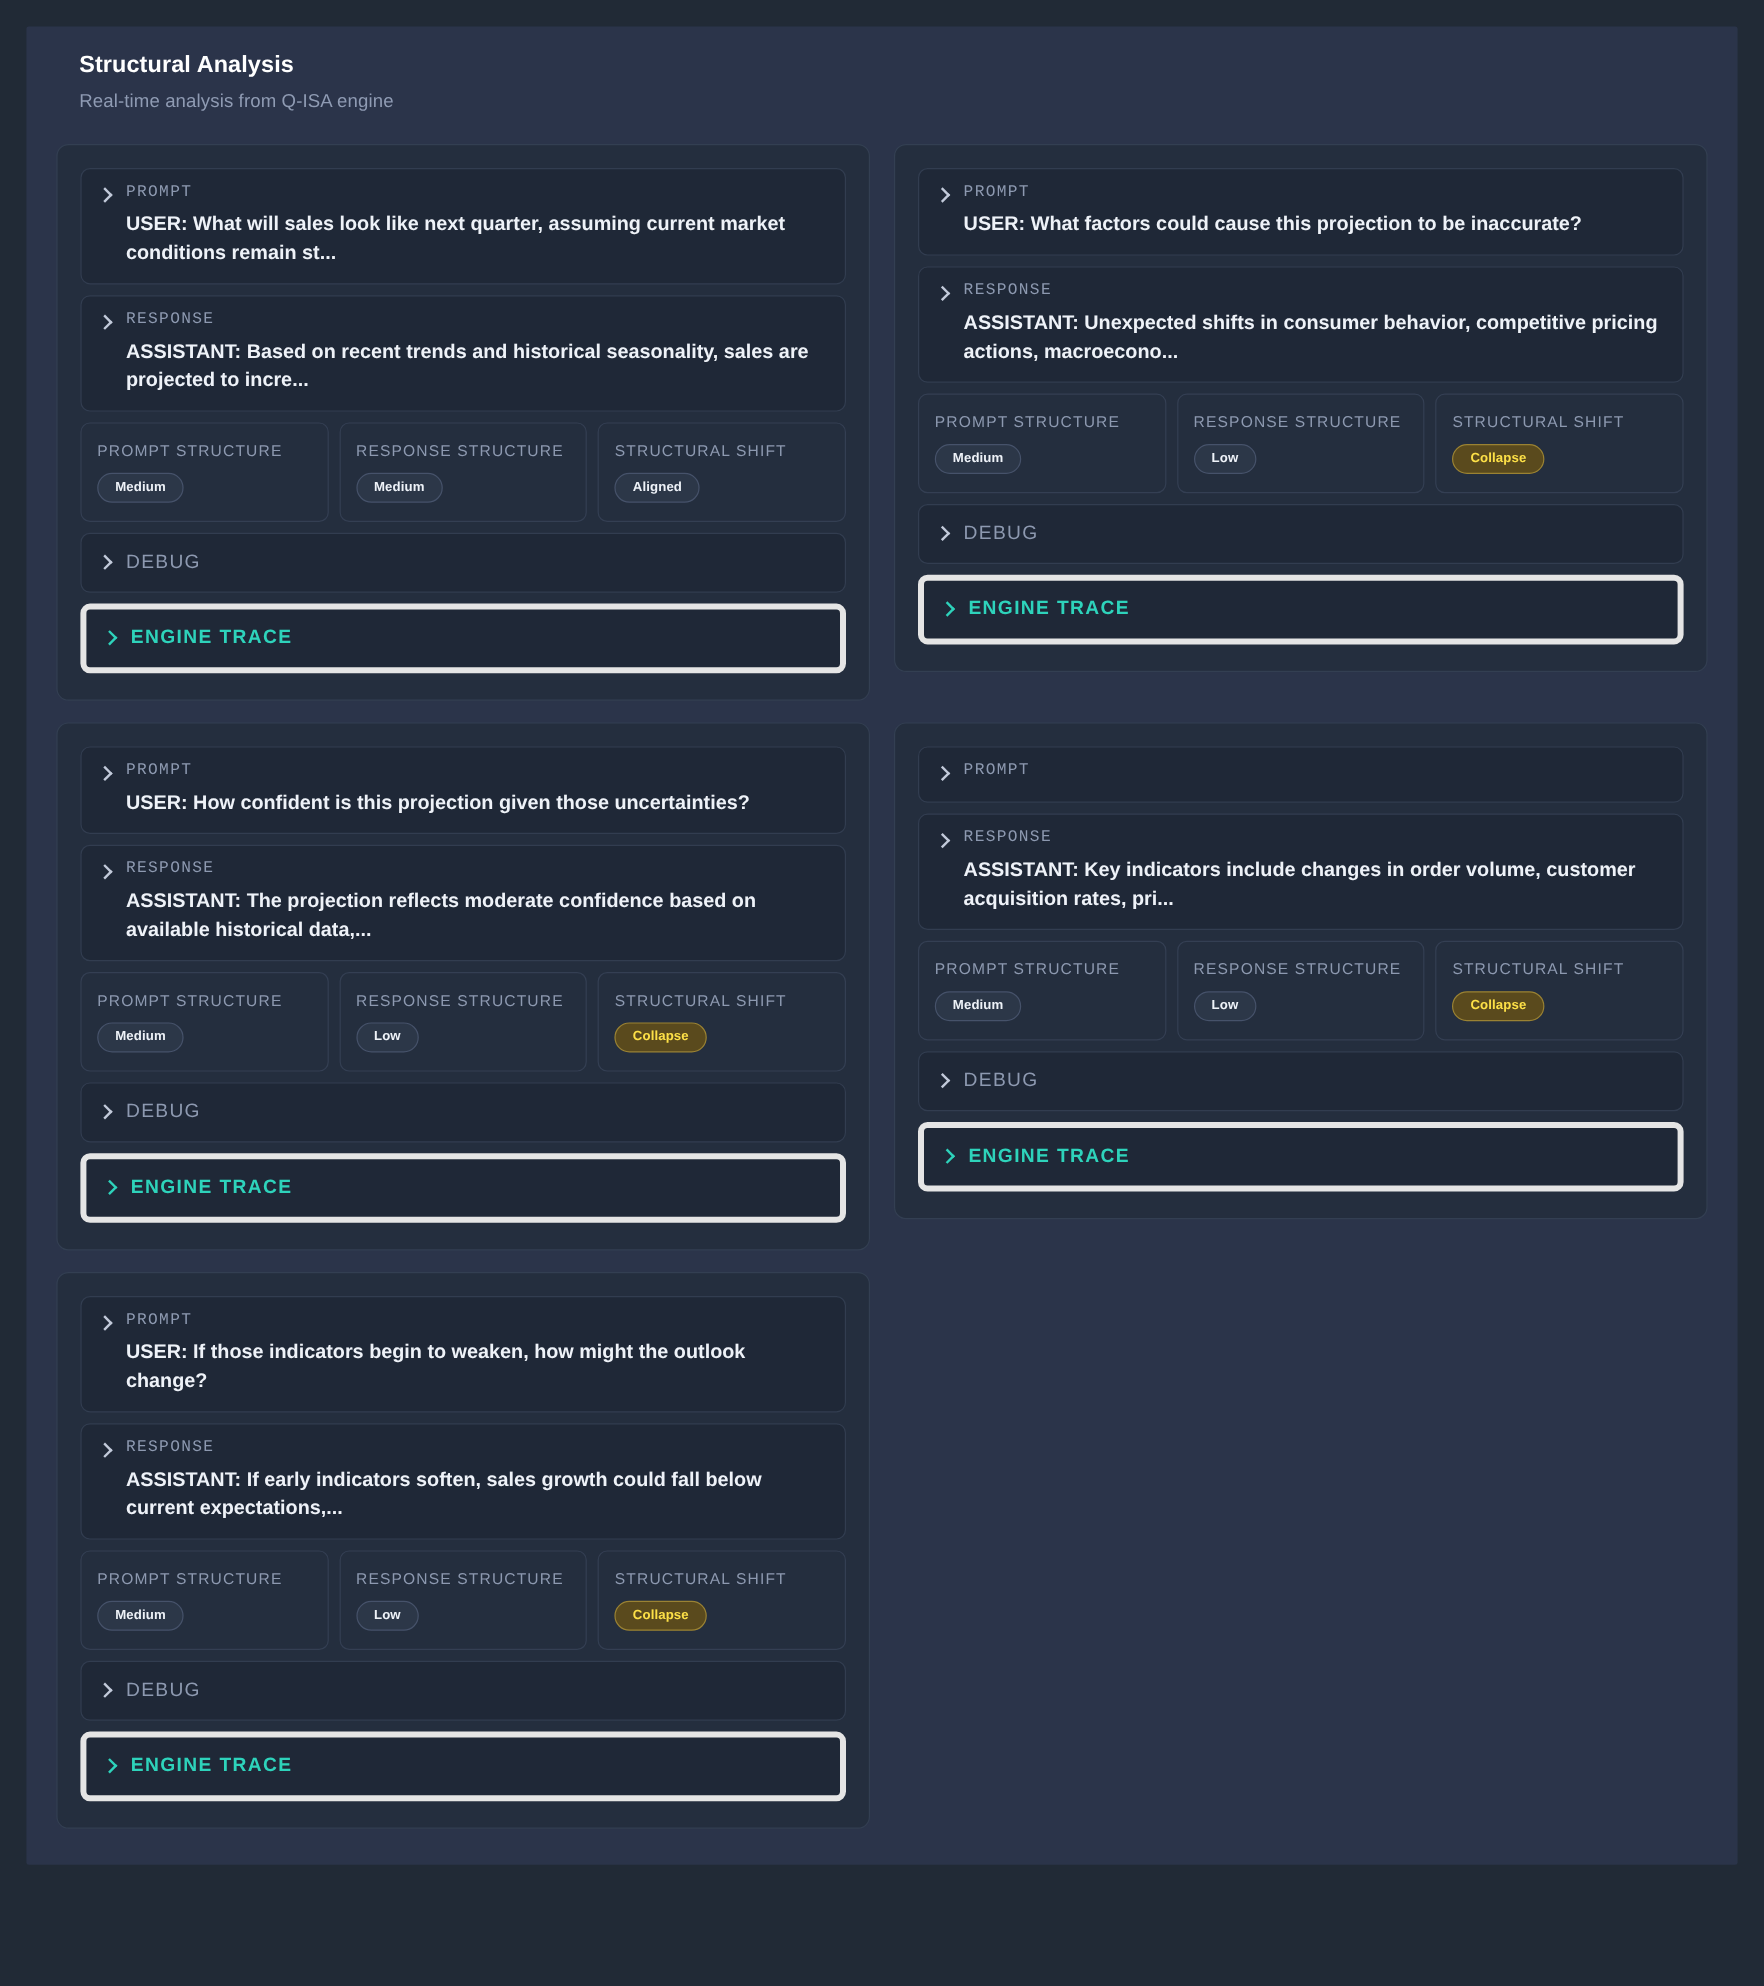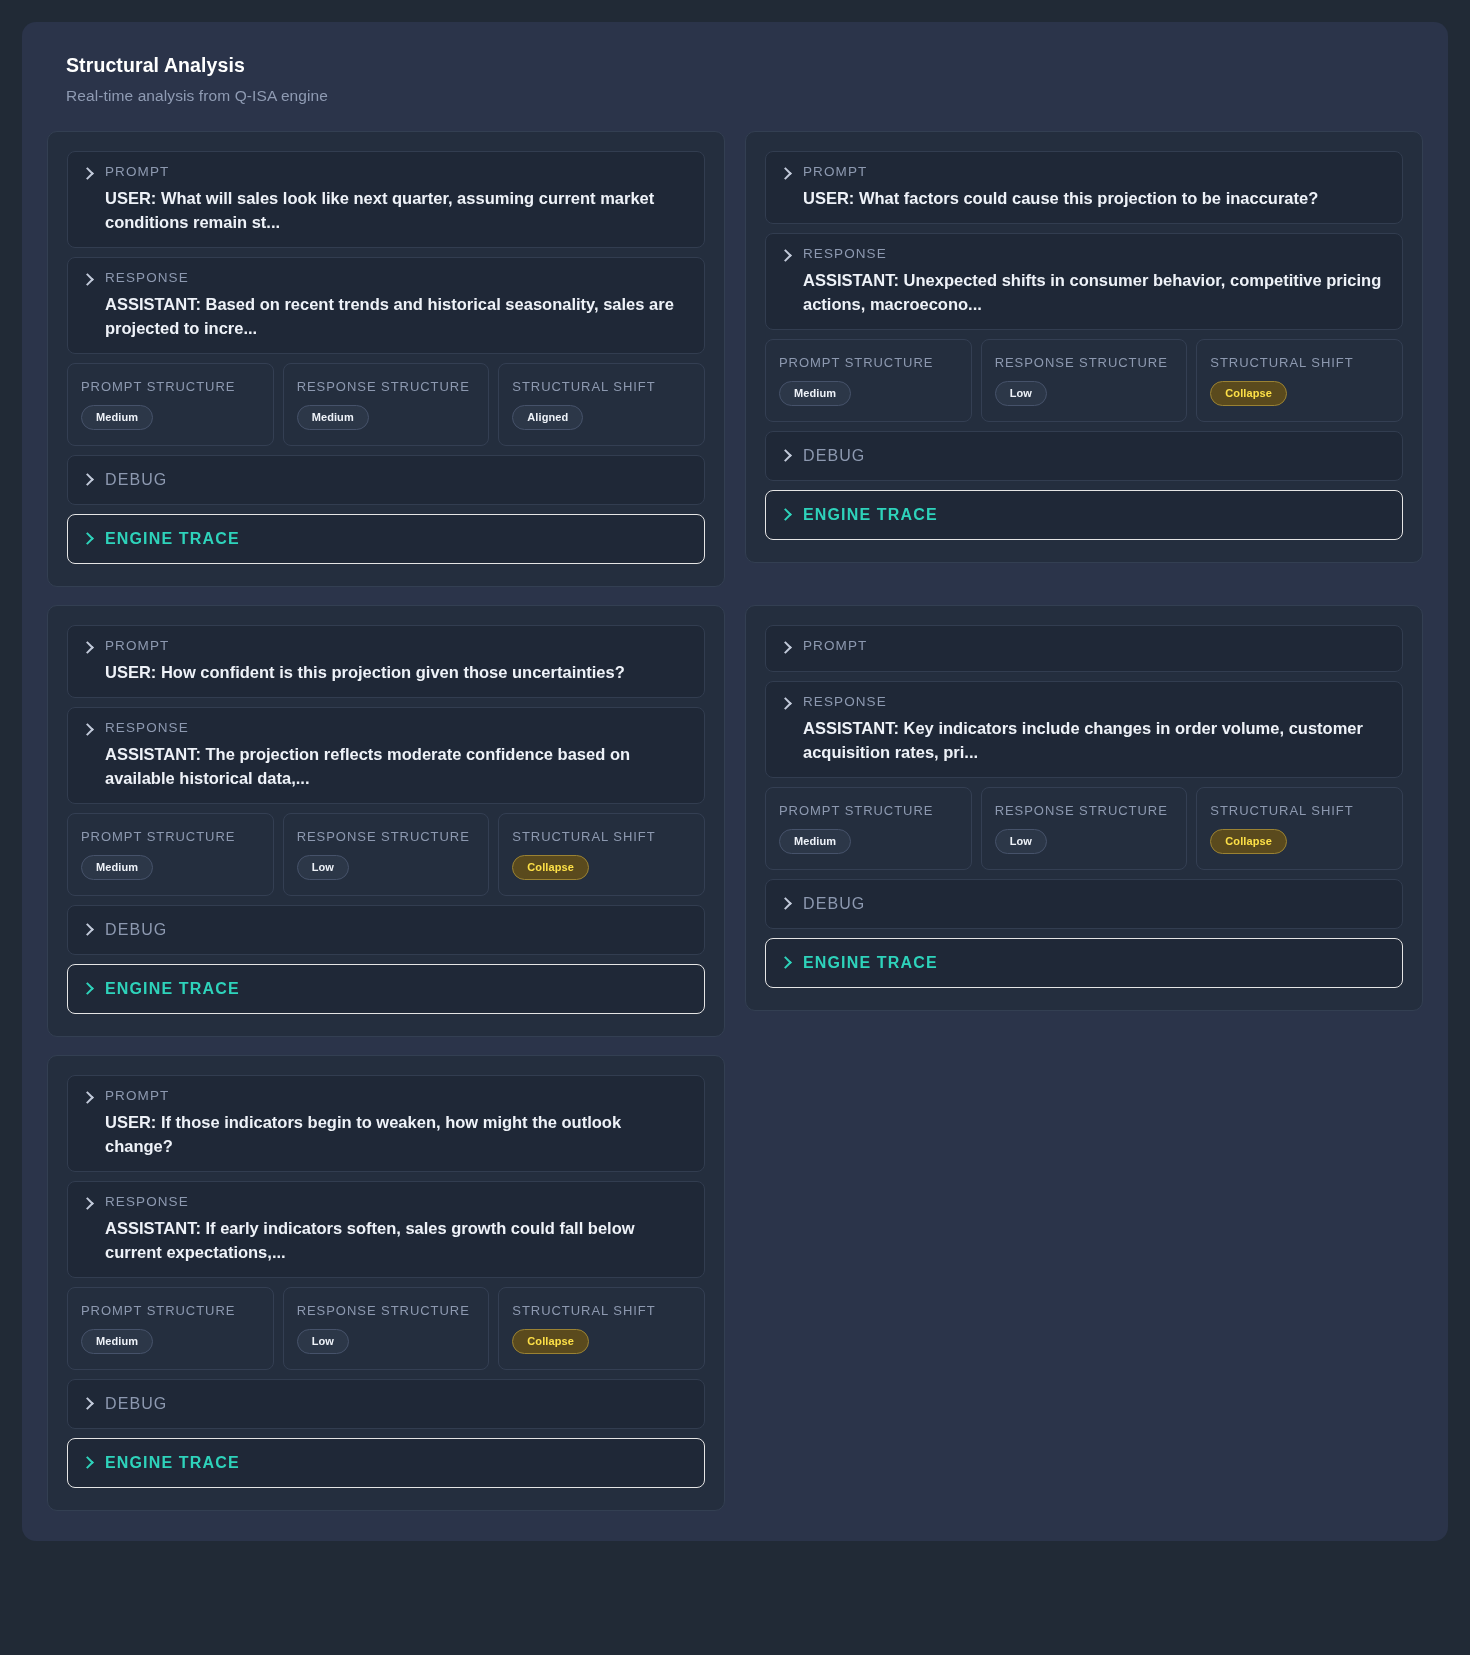--- a/index.html
+++ b/index.html
@@ -11,22 +11,22 @@
     -webkit-font-smoothing: antialiased;
   }
   .page {
     width: 1470px;
     height: 1655px;
     background: #212a36;
     padding: 22px 22px 0 22px;
   }
   .panel {
     background: #2b344a;
-    border-radius: 14px;
-    padding: 20px 24px 30px 24px;
+    border-radius: 2px;
+    padding: 9px 24px 30px 24px;
     min-height: 1500px;
   }
   .panel-title {
     color: #ffffff;
     font-size: 19.5px;
     font-weight: bold;
     letter-spacing: 0.1px;
     margin: 12px 0 0 20px;
   }
   .panel-sub {
@@ -57,20 +57,21 @@
     border: 1px solid #323d50;
     border-radius: 8px;
     padding: 11px 14px 13px 14px;
     margin-bottom: 9px;
     display: block;
   }
   .sec-head {
     display: flex;
     align-items: flex-start;
     gap: 10px;
+    font-family: Liberation Mono, monospace;
   }
   .chev {
     flex: 0 0 auto;
     width: 13px;
     height: 20px;
     position: relative;
     margin-top: 1px;
   }
   .chev::before {
     content: "";
@@ -151,21 +152,21 @@
     display: flex;
     align-items: center;
     gap: 10px;
   }
   .row-toggle .lab {
     color: #8d99b0;
     font-size: 16px;
     letter-spacing: 1.1px;
   }
   .row-toggle.trace {
-    border: 1px solid #e5e5e5;
+    border: 5px solid #e5e5e5;
     margin-bottom: 0;
   }
   .row-toggle.trace .lab {
     color: #2ed3bb;
     font-weight: bold;
     letter-spacing: 1.15px;
   }
   .spacer-cell { }
 </style>
 </head>

